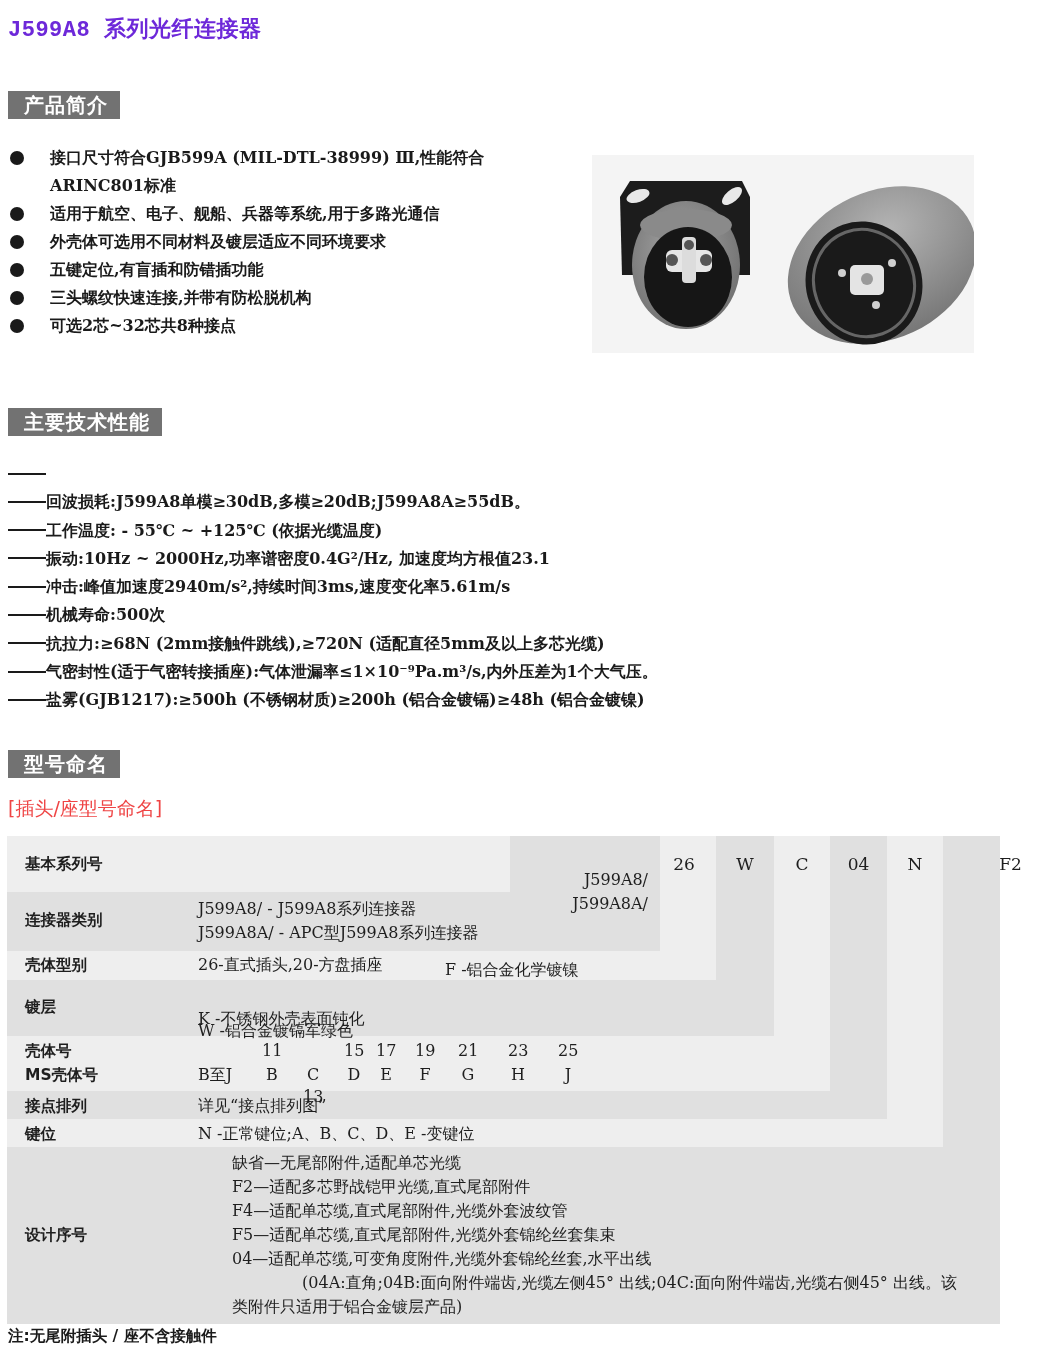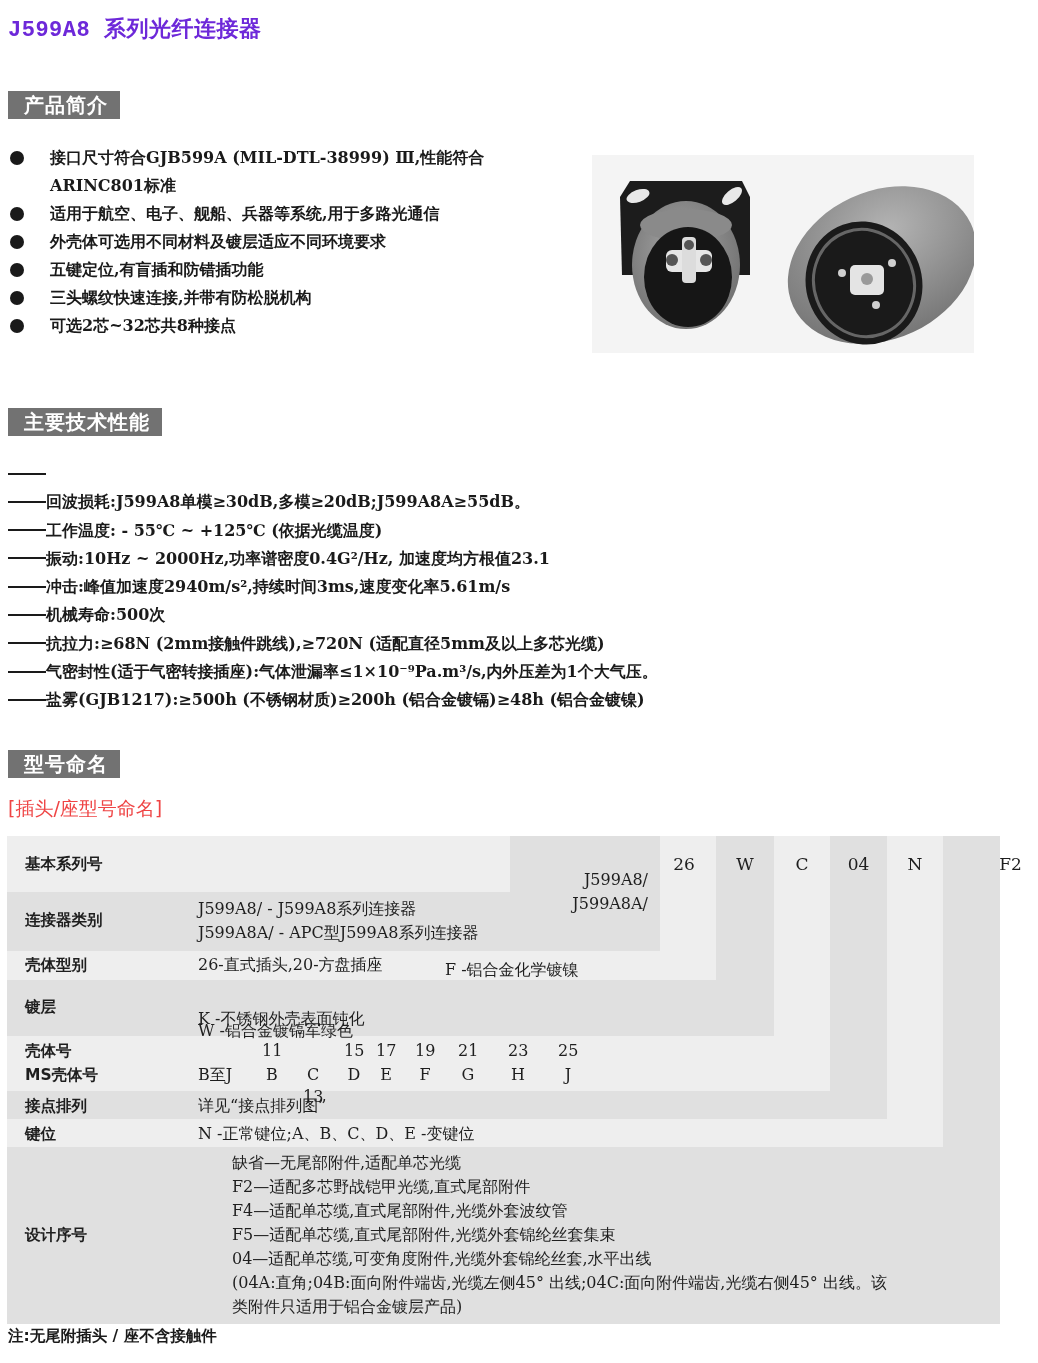--- a/index.html
+++ b/index.html
@@ -206,18 +206,18 @@
   <div class="cell lbl" style="left:25px; top:1122px;">键位</div>
   <div class="cell" style="left:198px; top:1122px;">N -正常键位;A、B、C、D、E -变键位</div>
 
   <div class="cell lbl" style="left:25px; top:1223px;">设计序号</div>
   <div class="cell" style="left:198px; top:1151px; width:795px;margin-left:34px;">
     <div>缺省—无尾部附件,适配单芯光缆</div>
     <div>F2—适配多芯野战铠甲光缆,直式尾部附件</div>
     <div>F4—适配单芯缆,直式尾部附件,光缆外套波纹管</div>
     <div>F5—适配单芯缆,直式尾部附件,光缆外套锦纶丝套集束</div>
     <div>04—适配单芯缆,可变角度附件,光缆外套锦纶丝套,水平出线</div>
-    <div style="white-space:nowrap;">(04A:直角;04B:面向附件端齿,光缆左侧45° 出线;04C:面向附件端齿,光缆右侧45° 出线。该</div>
+    <div style="white-space:nowrap;text-align:center;">(04A:直角;04B:面向附件端齿,光缆左侧45° 出线;04C:面向附件端齿,光缆右侧45° 出线。该</div>
     <div>类附件只适用于铝合金镀层产品)</div>
   </div>
 </div>
 
 <div class="abs note">注:无尾附插头 / 座不含接触件</div>
 
 </body></html>

